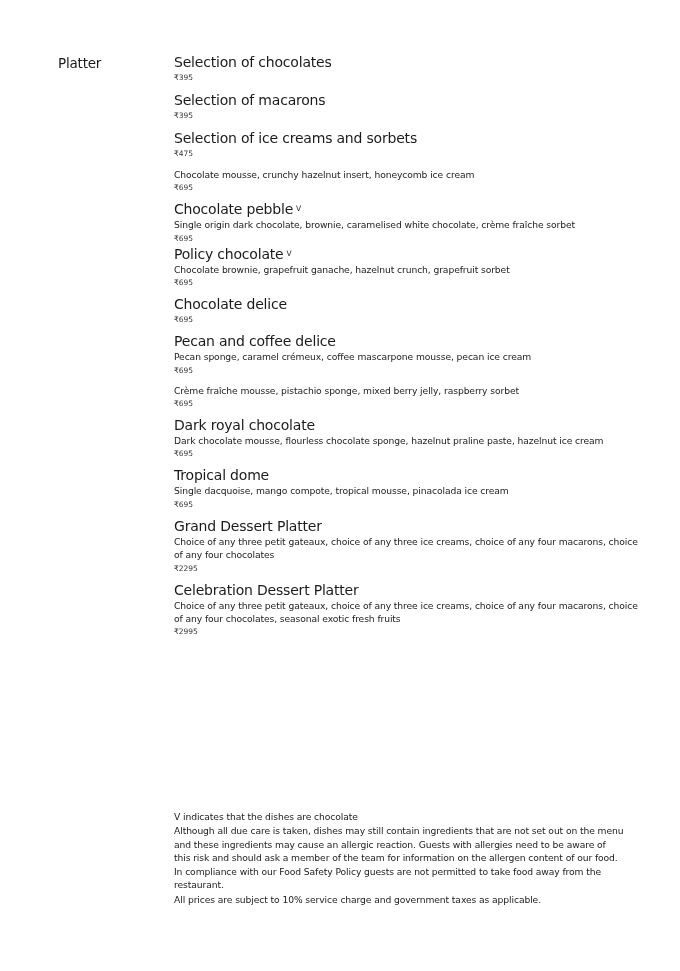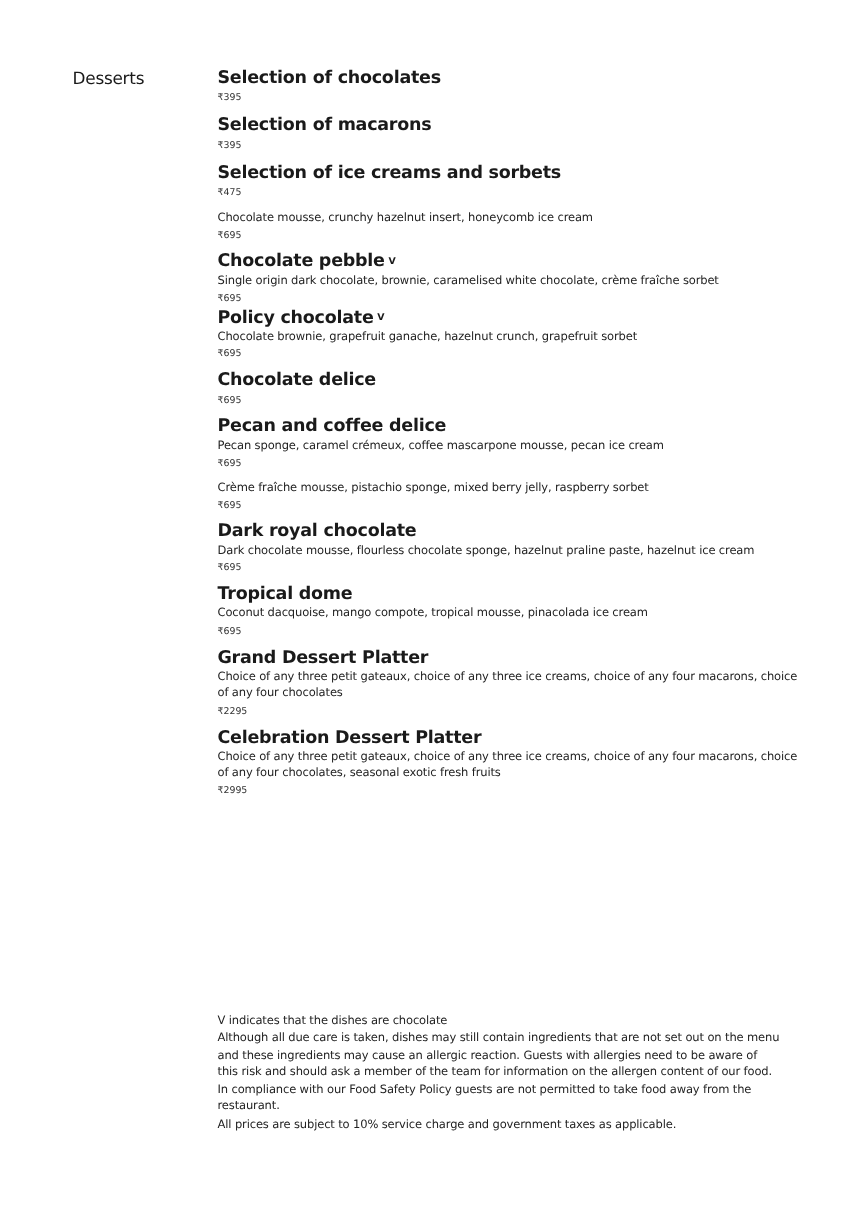--- a/index.html
+++ b/index.html
@@ -9,40 +9,39 @@
   }
   .section-label {
     position: absolute; left: 58px; top: 55px;
     font-size: 13.5px; letter-spacing: -0.2px; color: #1a1a1a;
   }
   .items { position: absolute; left: 174px; top: 54px; width: 470px; }
   .item { margin: 0; }
   .item-title {
     font-size: 14px; line-height: 17px; letter-spacing: -0.2px; color: #1a1a1a;
     white-space: nowrap;
-    font-weight: bold;
   }
   .veg {
     font-size: 7.5px; vertical-align: top; position: relative; top: -1px; margin-left: 3px;
   }
   .item-desc {
     font-size: 9.2px; line-height: 13.4px; color: #222; letter-spacing: -0.1px;
   }
   .item-price {
     font-size: 7.5px; line-height: 11px; color: #333; margin-top: 1px;
   }
   .footer { position: absolute; left: 174px; top: 810px; width: 450px; }
   .footer p {
     margin: 0 0 1px 0; font-size: 9.2px; line-height: 13.3px; color: #222; letter-spacing: -0.1px;
   }
 </style>
 </head>
 <body>
 
-<div class="section-label">Desserts</div>
+<div class="section-label">Platter</div>
 
 <div class="items">
   <div class="item" style="margin-bottom:9px">
     <div class="item-title"><span>Selection of chocolates</span></div>
     <div class="item-price">₹395</div>
   </div>
   <div class="item" style="margin-bottom:9px">
     <div class="item-title"><span>Selection of macarons</span></div>
     <div class="item-price">₹395</div>
   </div>
@@ -77,21 +76,21 @@
     <div class="item-desc">Crème fraîche mousse, pistachio sponge, mixed berry jelly, raspberry sorbet</div>
     <div class="item-price">₹695</div>
   </div>
   <div class="item" style="margin-bottom:8px">
     <div class="item-title"><span>Dark royal chocolate</span></div>
     <div class="item-desc">Dark chocolate mousse, flourless chocolate sponge, hazelnut praline paste, hazelnut ice cream</div>
     <div class="item-price">₹695</div>
   </div>
   <div class="item" style="margin-bottom:8px">
     <div class="item-title"><span>Tropical dome</span></div>
-    <div class="item-desc">Coconut dacquoise, mango compote, tropical mousse, pinacolada ice cream</div>
+    <div class="item-desc">Single dacquoise, mango compote, tropical mousse, pinacolada ice cream</div>
     <div class="item-price">₹695</div>
   </div>
   <div class="item" style="margin-bottom:8px">
     <div class="item-title"><span>Grand Dessert Platter</span></div>
     <div class="item-desc">Choice of any three petit gateaux, choice of any three ice creams, choice of any four macarons, choice of any four chocolates</div>
     <div class="item-price">₹2295</div>
   </div>
   <div class="item">
     <div class="item-title"><span>Celebration Dessert Platter</span></div>
     <div class="item-desc">Choice of any three petit gateaux, choice of any three ice creams, choice of any four macarons, choice of any four chocolates, seasonal exotic fresh fruits</div>

